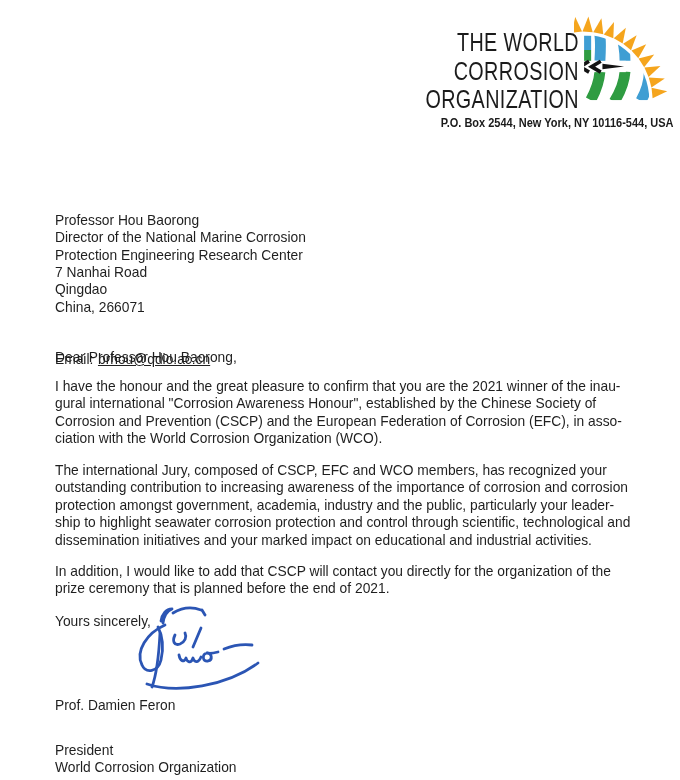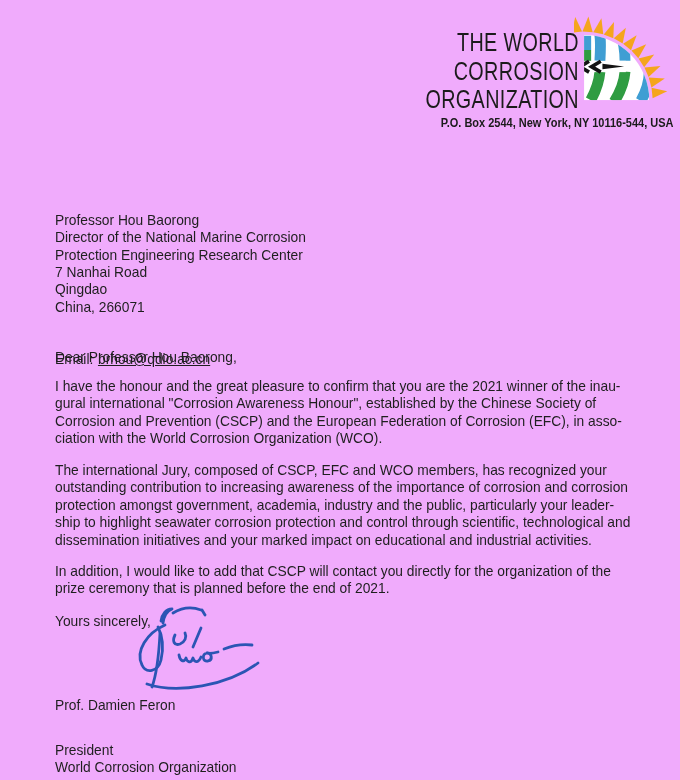--- a/index.html
+++ b/index.html
@@ -50,21 +50,21 @@
   .signer-title{top:741px;}
   .signer-org{top:758px;}
   .email-label{margin-right:5px;}
   .email-addr{text-decoration:underline;}
   .signature-svg{position:absolute;left:127px;top:603px;width:148px;height:92px;}
   .sig-stroke{fill:none;stroke-width:2.8;stroke-linecap:round;stroke-linejoin:round;}
 </style>
 </head>
 <body>
 
-<div class="paper" style="background: #f0abfc;">
+<div class="paper" style="background: #ffffff;">
 
   <div>
     <div class="org-name">THE WORLD
 CORROSION
 ORGANIZATION</div>
 
     <svg class="logo-svg" viewBox="-4 0 116 112" aria-hidden="true">
       <defs>
         <clipPath id="globeClip">
           <path d="M 8,26 A 78,78 0 0 1 86,104 L 8,104 Z"></path>

